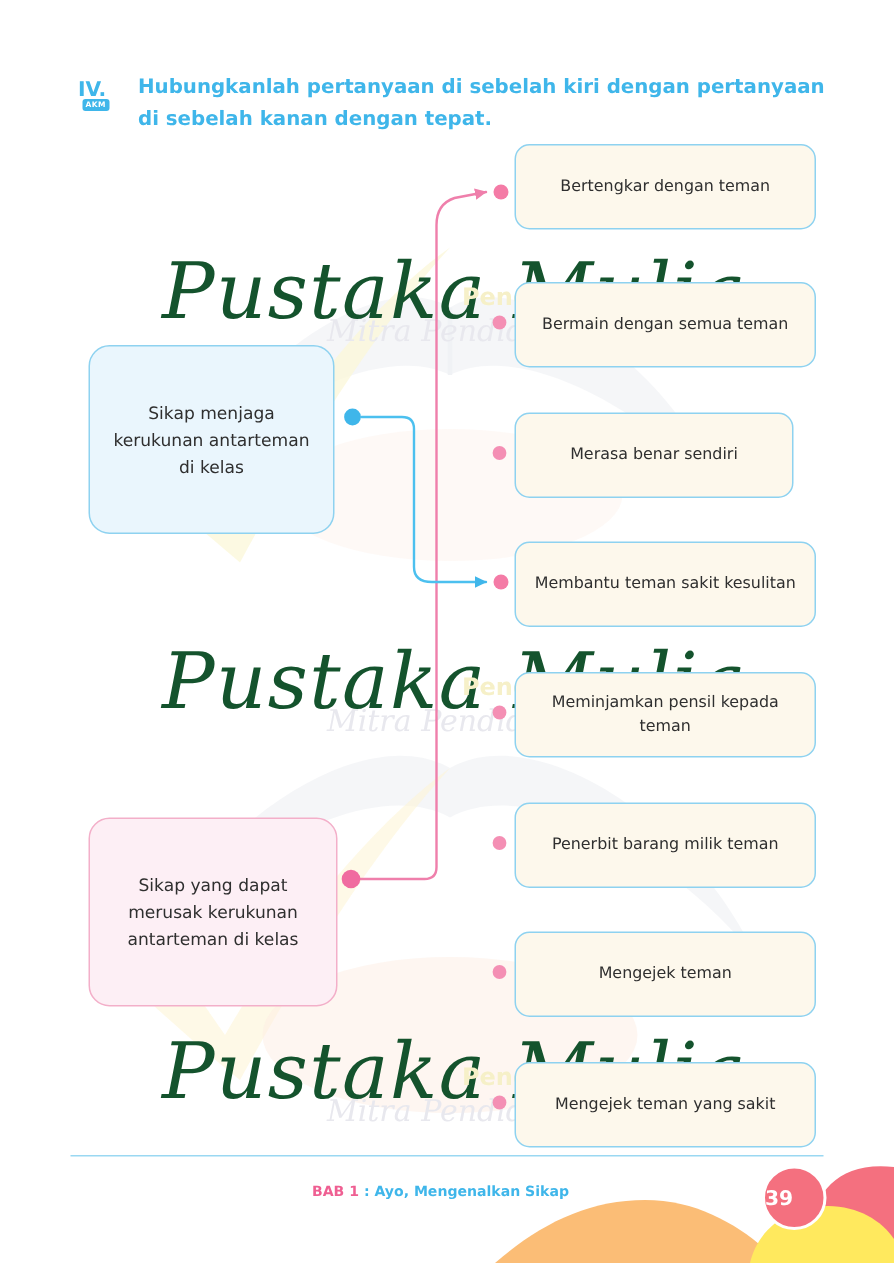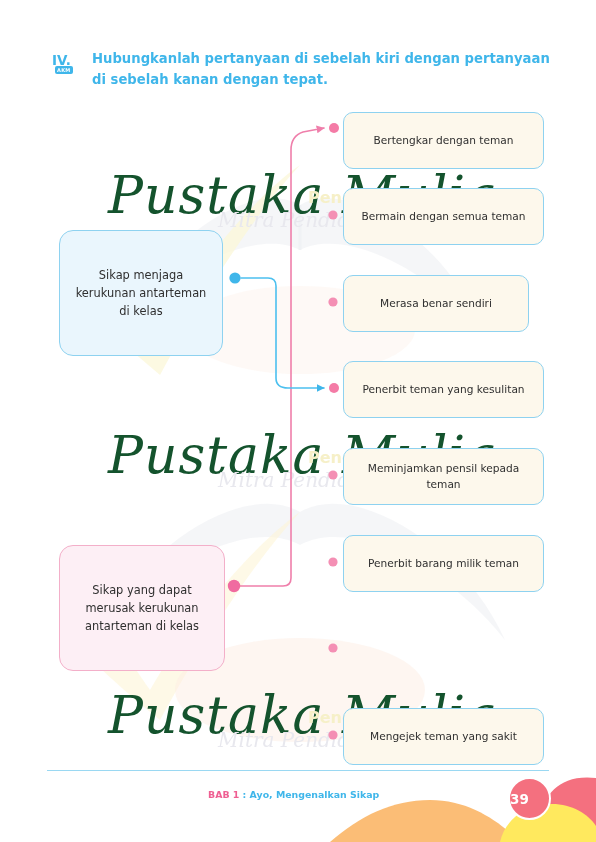--- a/index.html
+++ b/index.html
@@ -157,37 +157,40 @@
     <circle cx="333" cy="735" r="4.6" fill="#f48fb4"></circle>
   </svg>
 
   <div class="cat-box cat-blue" style="left:59px;top:214px;width:164px;height:126px;">
     <span>Sikap menjaga kerukunan antarteman di kelas</span>
   </div>
   <div class="cat-box cat-pink" style="left:59px;top:529px;width:166px;height:126px;">
     <span>Sikap yang dapat merusak kerukunan antarteman di kelas</span>
   </div>
 
-  <div class="opt-box" style="left:343px;top:112px;width:201px;height:57px;">
+  <div class="opt-box" style="left:343px;top:96px;width:201px;height:57px;">
     <span>Bertengkar dengan teman</span>
   </div>
   <div class="opt-box" style="left:343px;top:188px;width:201px;height:57px;">
     <span>Bermain dengan semua teman</span>
   </div>
   <div class="opt-box" style="left:343px;top:275px;width:186px;height:57px;">
     <span>Merasa benar sendiri</span>
   </div>
   <div class="opt-box" style="left:343px;top:361px;width:201px;height:57px;">
-    <span>Penerbit teman yang kesulitan</span>
+    <span>Membantu teman sakit kesulitan</span>
   </div>
   <div class="opt-box" style="left:343px;top:448px;width:201px;height:57px;">
     <span>Meminjamkan pensil kepada teman</span>
   </div>
   <div class="opt-box" style="left:343px;top:535px;width:201px;height:57px;">
     <span>Penerbit barang milik teman</span>
+  </div>
+  <div class="opt-box" style="left:343px;top:621px;width:201px;height:57px;">
+    <span>Mengejek teman</span>
   </div>
   <div class="opt-box" style="left:343px;top:708px;width:201px;height:57px;">
     <span>Mengejek teman yang sakit</span>
   </div>
 
   <div class="footer-rule"></div>
 
   <svg style="position:absolute;left:0;top:760px;width:596px;height:82px;" viewBox="0 0 596 82">
     <path d="M596 18 C 560 14, 545 34, 540 56 C 536 72, 540 82, 540 82 L596 82 Z" fill="#f4707f"></path>
     <path d="M330 82 C 360 56, 392 40, 430 40 C 470 40, 500 62, 520 82 Z" fill="#fbbd76"></path>

